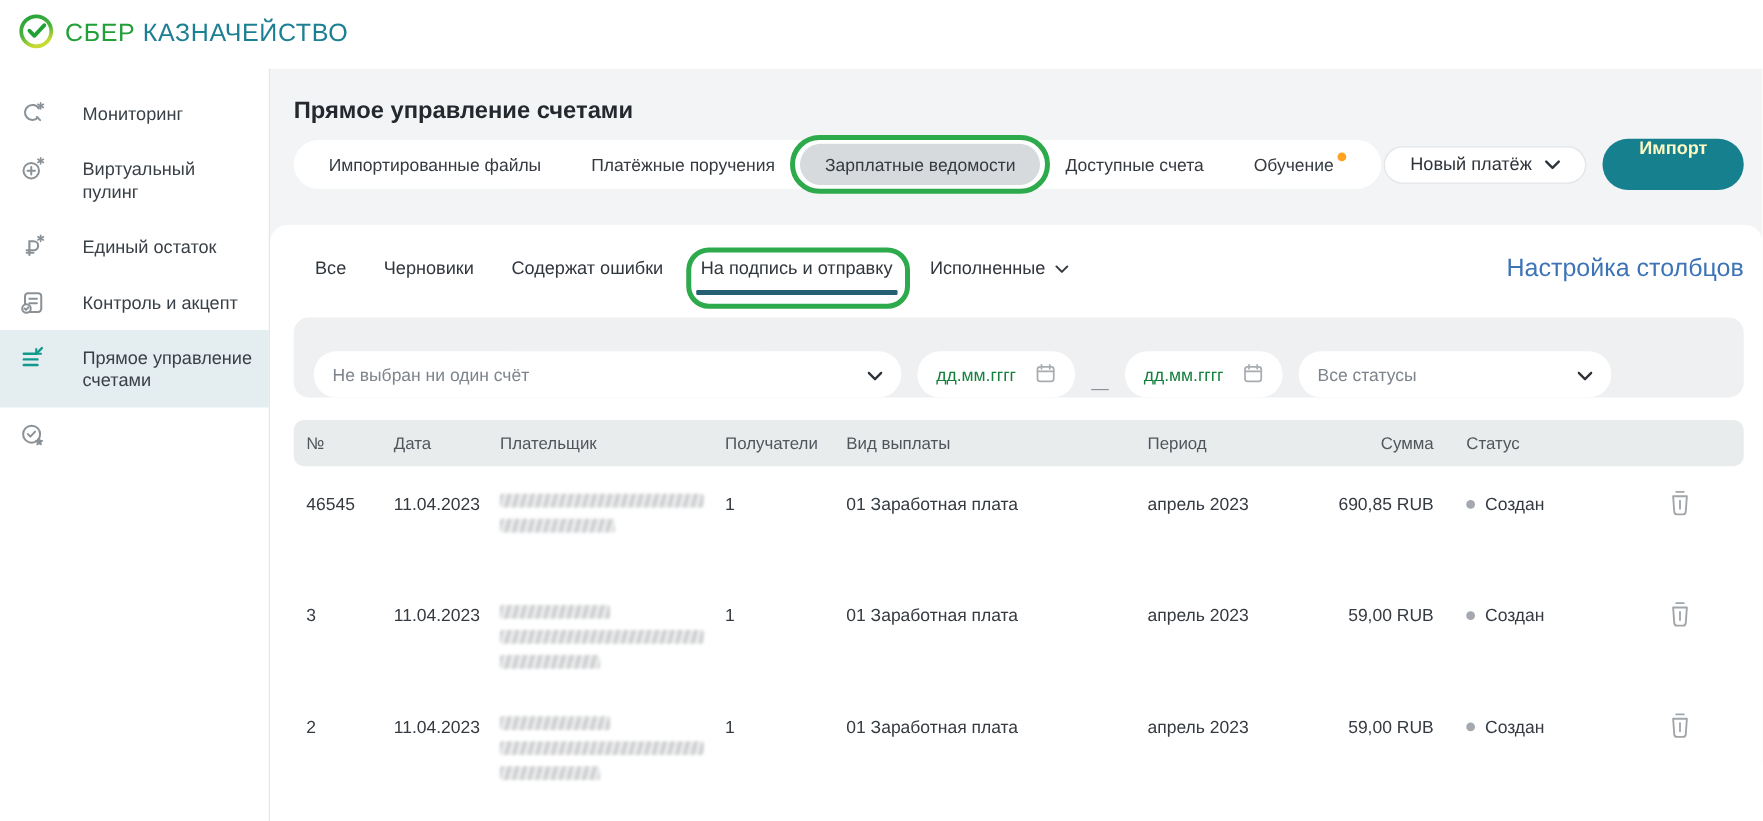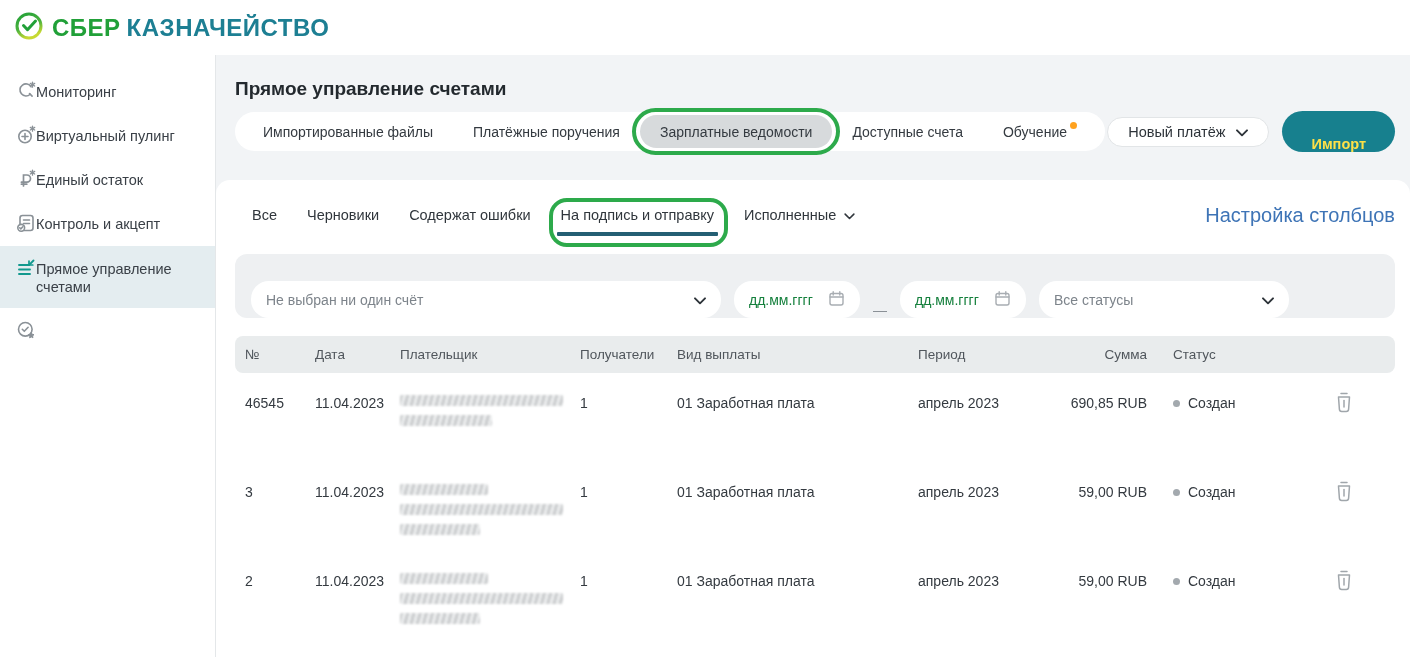--- a/index.html
+++ b/index.html
@@ -2,47 +2,47 @@
 <html><head>
 <meta charset="utf-8">
 <style>
   * { margin:0; padding:0; box-sizing:border-box; }
   html,body { width:1410px; height:657px; overflow:hidden; }
   body { font-family:"Liberation Sans", sans-serif; background:#fff; color:#343a40; }
 
   
   .topbar { height:55px; background:#fff; display:flex; align-items:center; padding-left:14px; }
   .logo { display:flex; align-items:center; gap:8px; }
-  .logo-text { font-size:24px; font-weight:bold; letter-spacing:.5px; }
+  .logo-text { font-size:20px; font-weight:normal; letter-spacing:.5px; }
   .logo-part1 { color:#21a038; }
   .logo-part2 { color:#1d7f93; margin-left:6px; }
 
   
   .layout { display:flex; height:602px; }
   .sidebar { width:216px; background:#fff; border-right:1px solid #e4e7e9; padding-top:14px; flex-shrink:0; }
-  .side-item { display:flex; gap:0; align-items:flex-start; padding:12px 12px 12px 16px; font-size:14.5px; color:#3a4047; cursor:pointer; line-height:1.25; }
+  .side-item { display:flex; gap:30px; align-items:flex-start; padding:12px 12px 12px 16px; font-size:14.5px; color:#3a4047; cursor:pointer; line-height:1.25; }
   .side-item .lbl { padding-top:2px; max-width:152px; }
   .side-item.active { background:#e4edf0; }
   .side-icon { width:20px; height:20px; flex-shrink:0; }
 
   .main { flex:1; background:#f2f4f6; position:relative; }
 
   .page-title { position:absolute; left:19px; top:23px; font-size:19px; font-weight:bold; color:#23292e; }
 
   
   .tabs-row { position:absolute; left:19px; right:15px; top:56px; display:flex; justify-content:space-between; align-items:center; }
   .tabbar { background:#fff; border-radius:20px; height:39px; display:flex; align-items:center; padding:0 8px; }
   .tab { padding:0 20px; height:33px; display:flex; align-items:center; font-size:14px; color:#343a40; border-radius:17px; cursor:pointer; position:relative; white-space:nowrap; }
   .tab.selected { background:#d7dadc; }
   .tab .ring { position:absolute; inset:-7px -8px; border:4px solid #2daa4b; border-radius:24px; pointer-events:none; }
   .tab-dot { width:7px; height:7px; border-radius:50%; background:#ffa21f; margin:-12px 0 0 3px; }
 
   .actions { display:flex; gap:13px; align-items:center; }
   .btn-outline { background:#fff; border:1px solid #e2e5e7; border-radius:21px; height:30px; padding:0 20px; display:flex; align-items:center; gap:11px; font-size:14.5px; color:#2d3339; cursor:pointer; }
-  .btn-primary { background:#17808e; border:none; border-radius:21px; height:41px; padding:0 29px; display:flex; align-items:flex-end; font-size:14.5px; font-weight:bold; color:#fde047; cursor:pointer; }
+  .btn-primary { background:#17808e; border:none; border-radius:21px; height:41px; padding:0 29px; display:flex; align-items:flex-start; font-size:14.5px; font-weight:bold; color:#fef9c3; cursor:pointer; }
 
   
   .card { position:absolute; left:0; right:0; top:125px; bottom:0; background:#fff; border-radius:14px 14px 0 0; padding:20px 15px 0 19px; }
 
   .subtabs { display:flex; align-items:center; gap:30px; margin-left:17px; height:30px; }
   .subtab { font-size:14.5px; color:#30363c; position:relative; cursor:pointer; display:flex; align-items:center; gap:8px; white-space:nowrap; }
   .subtab.selected::after { content:''; position:absolute; left:-4px; right:-4px; bottom:-13px; height:4px; background:#245f73; border-radius:1px; }
   .subtab .ring2 { position:absolute; left:-12px; right:-14px; top:-9px; bottom:-24px; border:4px solid #2daa4b; border-radius:18px; pointer-events:none; }
   .cols-link { margin-left:auto; font-size:20px; color:#3e74b6; cursor:pointer; }
 

